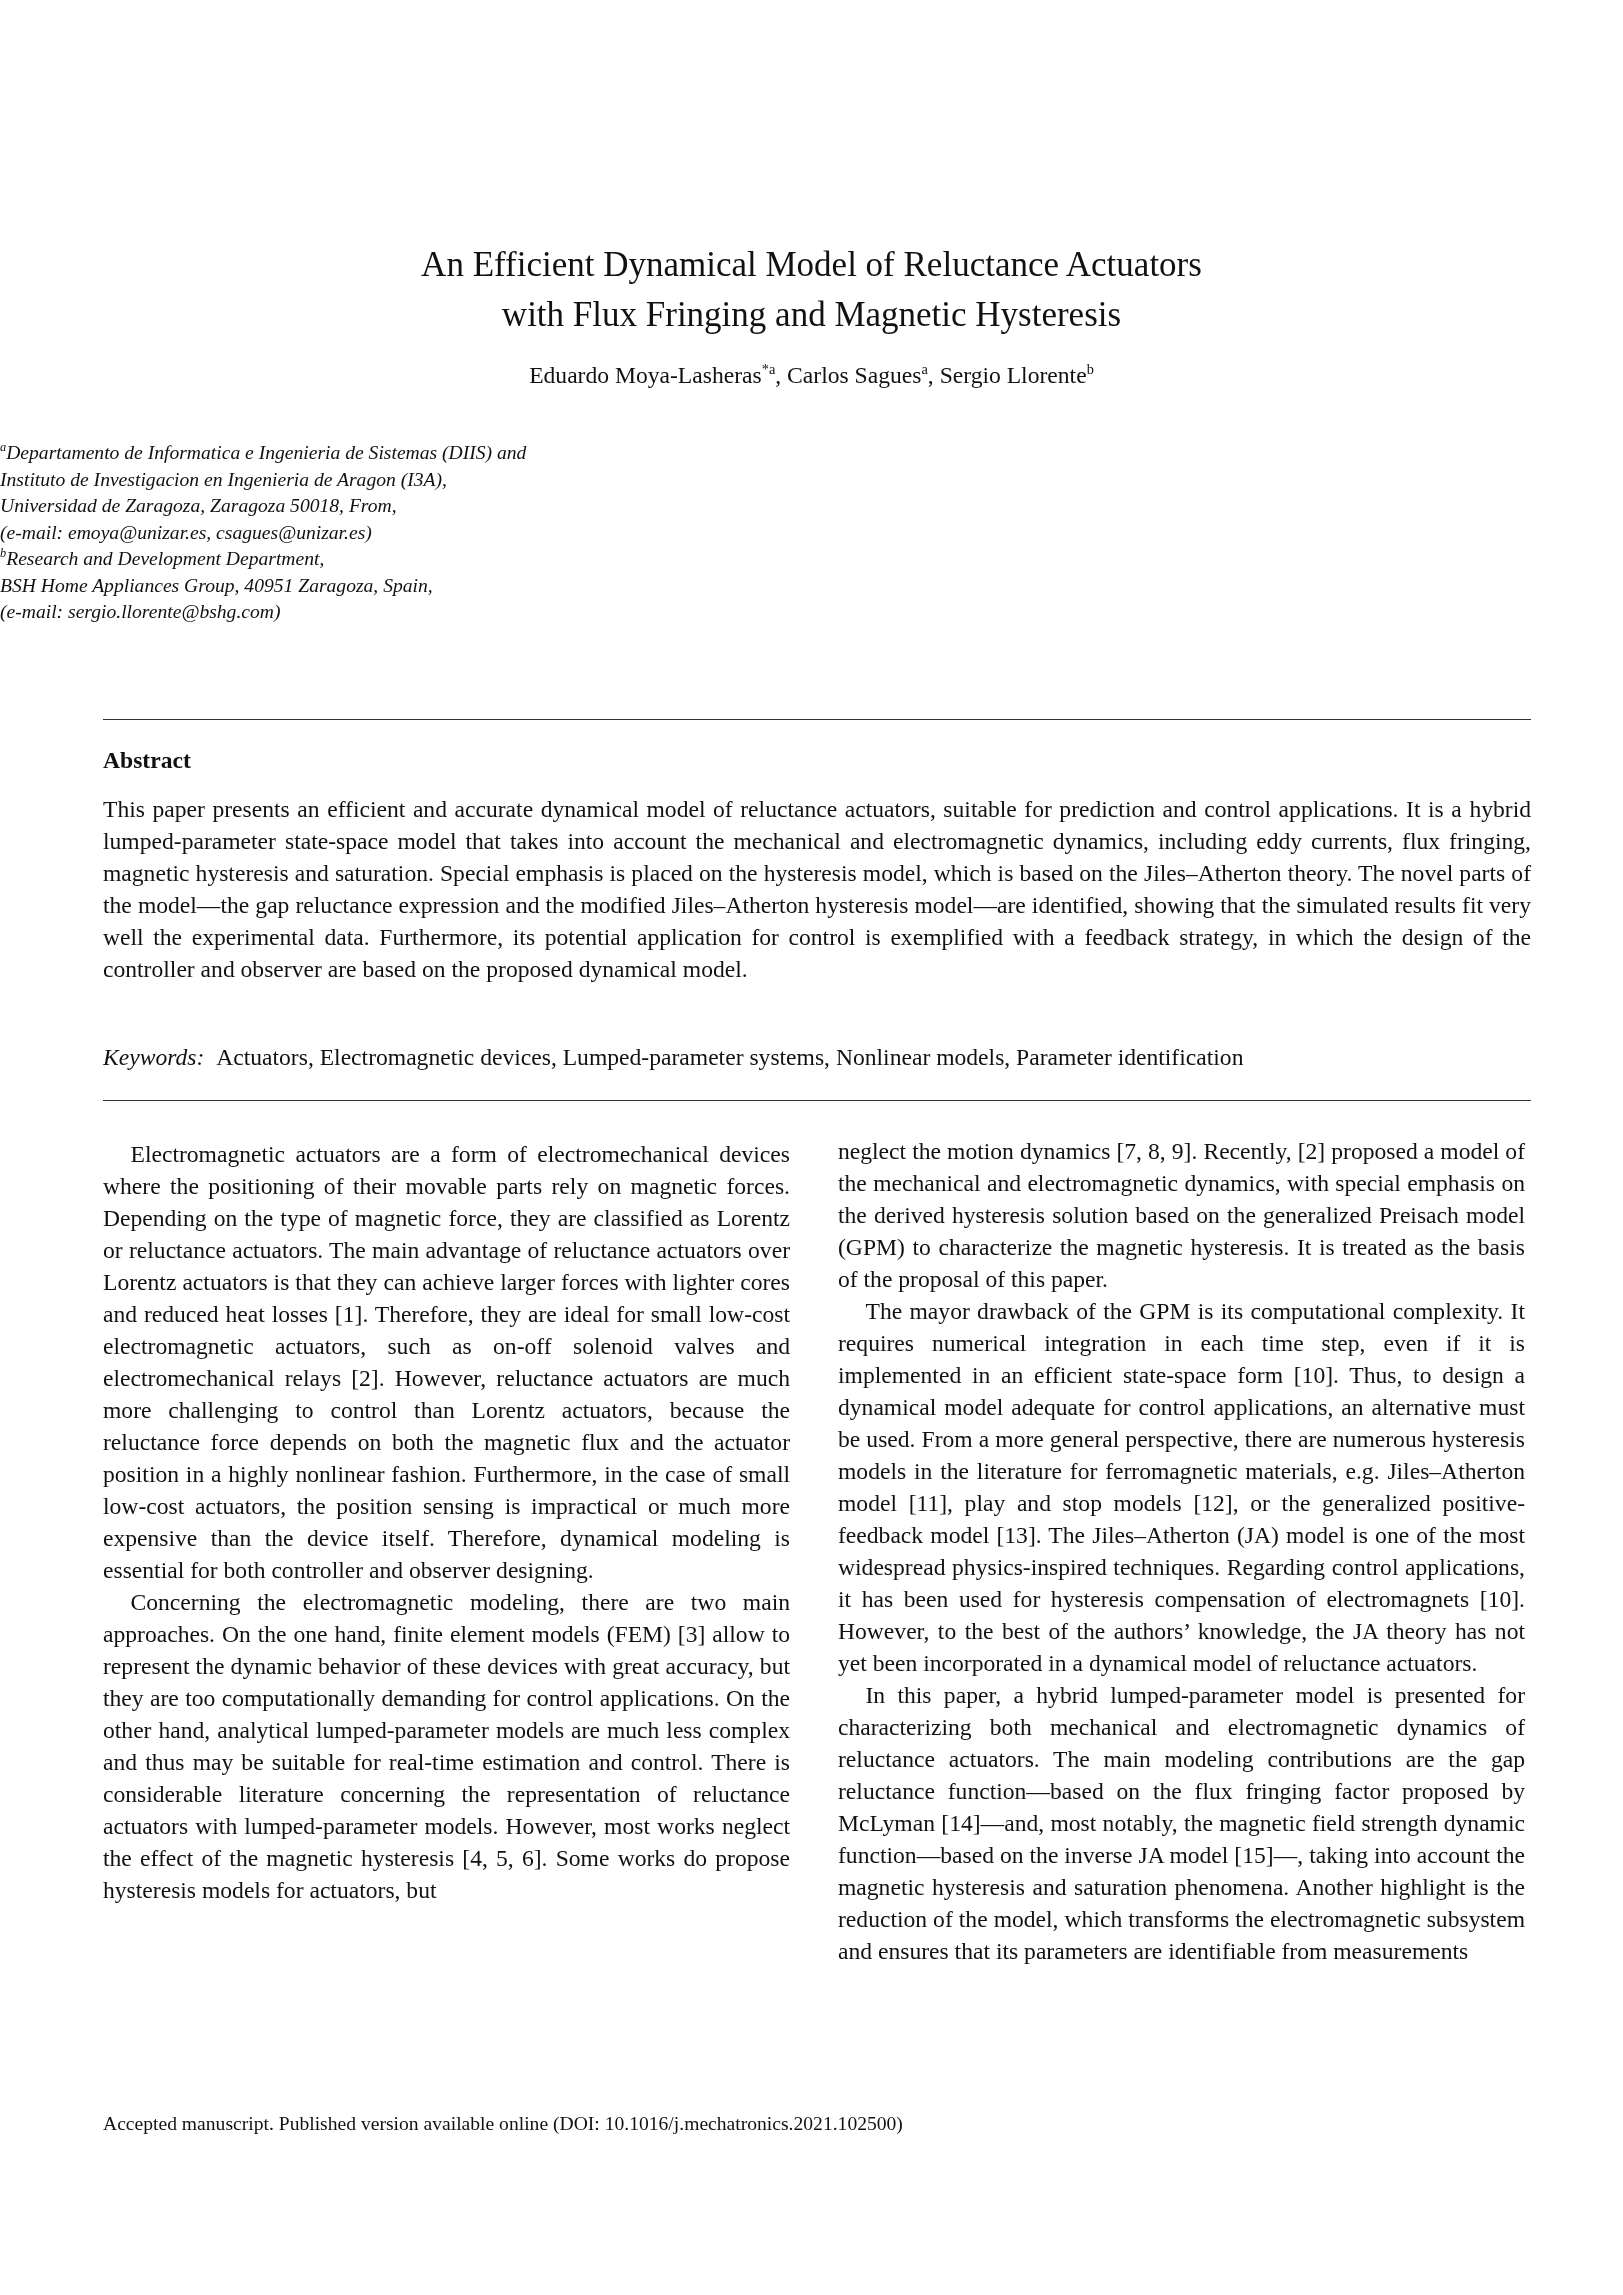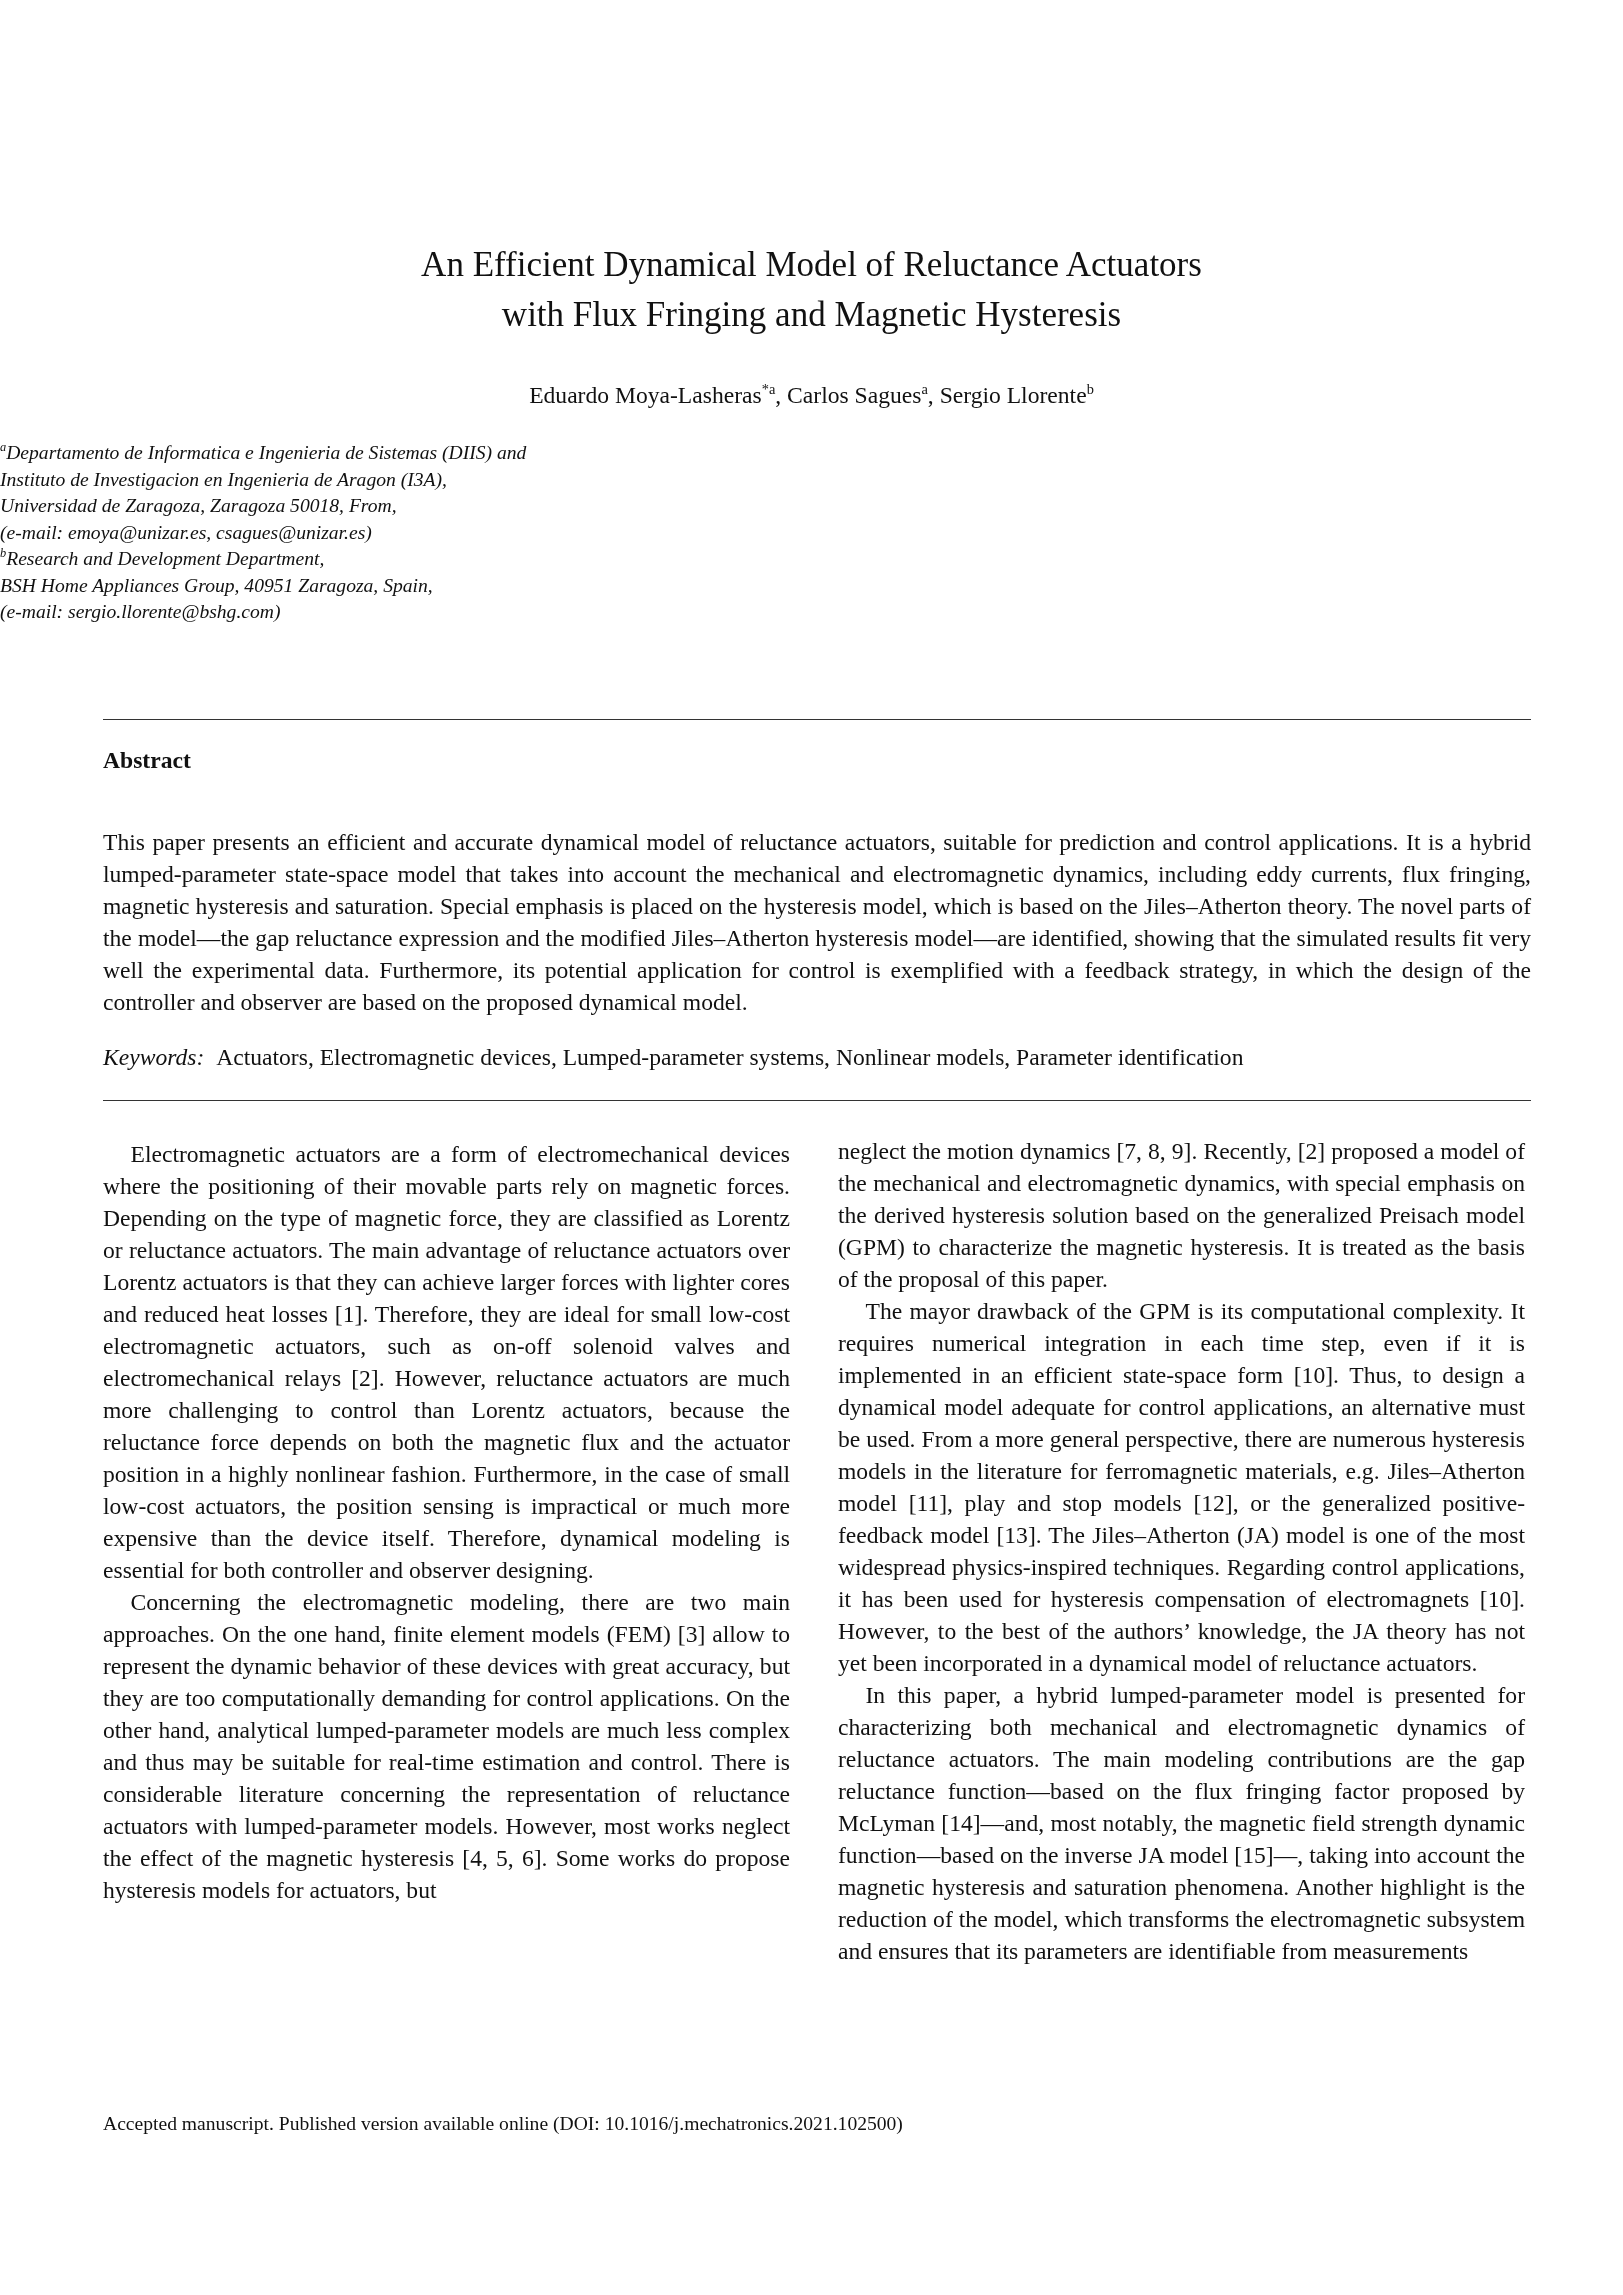--- a/index.html
+++ b/index.html
@@ -2,36 +2,36 @@
 <html style="font-size:10.5px"><head>
 <meta charset="utf-8">
 <style>
   html, body { margin: 0; padding: 0; background: #ffffff; }
   body { width: 1623px; height: 2295px; position: relative; overflow: hidden;
          font-family: "Liberation Serif", "DejaVu Serif", serif; color: #111; }
   .page { position: absolute; left: 0; top: 0; width: 1623px; height: 2295px; }
 
   .title { position: absolute; left: 0; width: 1623px; top: 240px; text-align: center;
            font-size: 35px; line-height: 50px; }
-  .authors { position: absolute; left: 0; width: 1623px; top: 381px; text-align: center;
+  .authors { position: absolute; left: 0; width: 1623px; top: 361px; text-align: center;
              font-size: 23.6px; line-height: 29px; }
   .authors sup { font-size: 14.4px; vertical-align: 9.2px; line-height: 0; }
   .affil { position: absolute; left: 0; width: 1623px; top: 440px; text-align: left;
            font-style: italic; font-size: 19.6px; line-height: 26.5px; }
   .affil sup { font-size: 12.4px; vertical-align: 7.9px; line-height: 0; }
 
   .rule { position: absolute; left: 103px; width: 1428px; height: 0;
           border-top: 1.6px solid #333; }
   .rule.r1 { top: 719px; }
   .rule.r2 { top: 1100px; }
 
   .abs-head { position: absolute; left: 103px; top: 746px; font-weight: bold;
               font-size: 23.6px; line-height: 29px; }
   .abstract { position: absolute; left: 103px; width: 1428px; top: 793px;
-              font-size: 23.6px; line-height: 32px; text-align: justify; margin-top: 33px; }
+              font-size: 23.6px; line-height: 32px; text-align: justify; }
   .keywords { position: absolute; left: 103px; width: 1428px; top: 1043px;
               font-size: 23.6px; line-height: 29px; }
   .keywords .kw-label { font-style: italic; margin-right: 11.8px; text-align: right; }
 
   .col { position: absolute; width: 687px; font-size: 23.6px; line-height: 32px;
          text-align: justify; }
   .col.left { left: 103px; top: 1138px; }
   .col.right { left: 838px; top: 1135px; }
   .sec-head { font-weight: bold; font-size: 23.6px; line-height: 31px; margin: 0 0 36px 0; }
   .col p { margin: 0; text-indent: 27.5px; }

